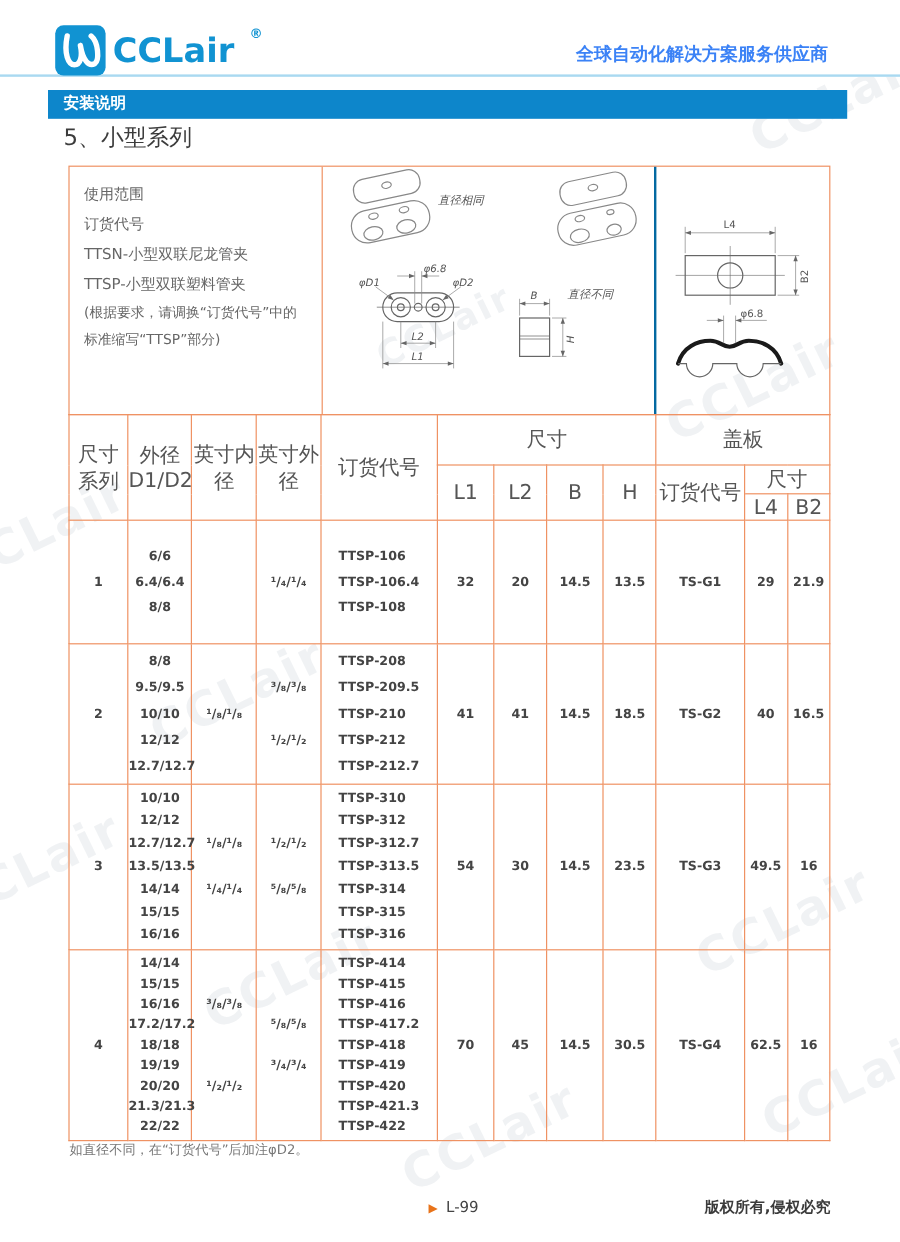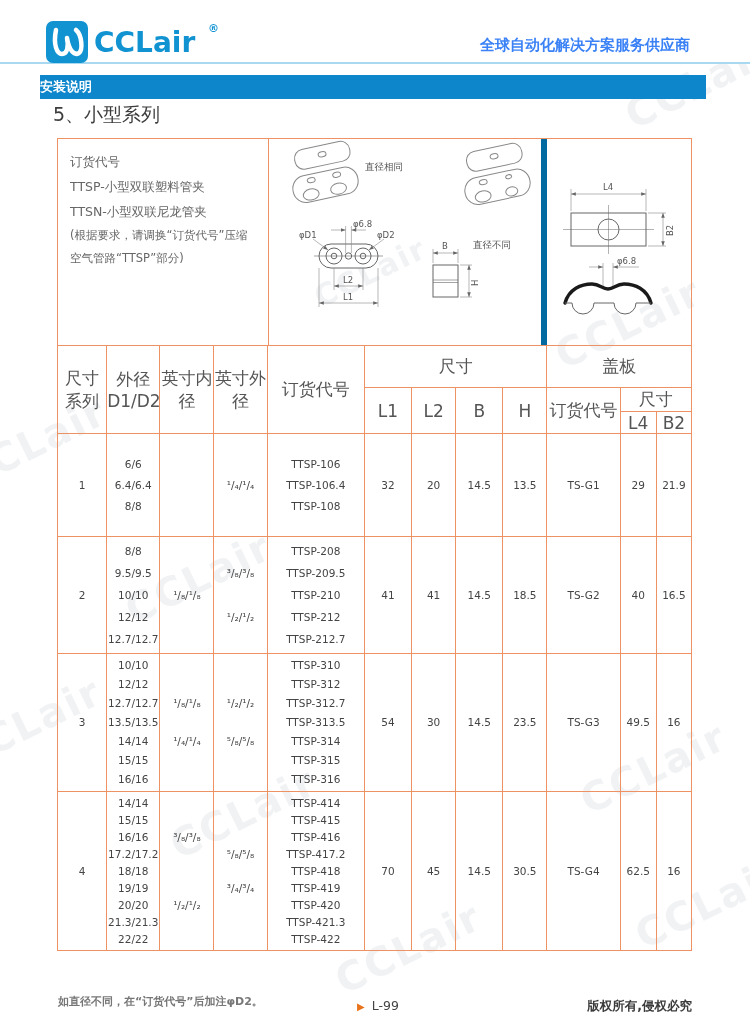--- a/index.html
+++ b/index.html
@@ -9,45 +9,45 @@
   .wm{position:absolute;font-size:40px;font-weight:bold;letter-spacing:2px;
       color:rgba(150,166,180,0.14);transform:rotate(-26deg);white-space:nowrap;pointer-events:none;}
   
   .hdr{position:absolute;left:0;top:0;width:750px;height:62px;border-bottom:2px solid #a9d9f1;background:#fff;}
   .logo-box{position:absolute;left:46px;top:21px;width:42px;height:42px;background:#1193d2;border-radius:7px;}
   .logo-text{position:absolute;left:94px;top:26px;font-size:28px;font-weight:bold;color:#1193d2;}
   .reg{position:absolute;left:208px;top:22px;font-size:11px;color:#1193d2;font-weight:bold;}
   .tagline{position:absolute;right:60px;top:36px;font-size:15px;font-weight:bold;color:#3b82f6;}
   
   .banner{position:absolute;left:40px;top:75px;width:666px;height:24px;background:#0d86cb;
-          color:#fff;font-size:13px;font-weight:bold;line-height:24px;box-sizing:border-box;}
+          color:#fff;font-size:13px;font-weight:bold;line-height:24px;padding-left:13px;box-sizing:border-box;}
   .section-title{position:absolute;left:53px;top:102px;font-size:19px;color:#3c3c3c;font-weight:normal;}
   
   .content-box{position:absolute;left:57px;top:138px;width:635px;height:208px;
                border:1px solid #ef9263;box-sizing:border-box;display:flex;}
   .intro{width:211px;border-right:1px solid #ef9263;box-sizing:border-box;
          padding:10px 11px 0 12px;font-size:12.5px;color:#666;line-height:25px;}
   .intro div{margin:0;}
   .intro .sm{font-size:11.5px;line-height:23px;}
-  .draw-mid{width:278px;border-right:6px solid #0369a1;box-sizing:border-box;position:relative;}
+  .draw-mid{width:278px;border-right:2px solid #0369a1;box-sizing:border-box;position:relative;font-style:italic;}
   .draw-right{flex:1;position:relative;}
   svg text{font-family:"DejaVu Sans","Liberation Sans",sans-serif;fill:#555;}
   
   .tbl{position:absolute;left:57px;top:345px;width:635px;border-collapse:collapse;table-layout:fixed;}
   .tbl th,.tbl td{border:1px solid #ef9263;text-align:center;vertical-align:middle;
                   padding:0;font-weight:normal;}
   .tbl th{font-size:17px;color:#555;}
-  .tbl td{font-size:10.5px;color:#444;white-space:pre-line;}
+  .tbl td{font-size:10.5px;color:#444;white-space:pre-line;font-weight:bold;}
   tr.hr1{height:42px;} tr.hr2{height:24px;} tr.hr3{height:22px;}
   tr.r1{height:103px;} tr.r2{height:117px;} tr.r3{height:138px;} tr.r4{height:159px;}
   tr.r1 td{line-height:21px;} tr.r2 td{line-height:22px;}
   tr.r3 td{line-height:19px;} tr.r4 td{line-height:17px;}
-  td.codes span{display:inline-block;text-align:center;white-space:pre-line;}
-  
-  .footnote{position:absolute;left:58px;top:994px;font-size:11px;color:#777;font-weight:bold;}
+  td.codes span{display:inline-block;text-align:left;white-space:pre-line;}
+  
+  .footnote{position:absolute;left:58px;top:951px;font-size:11px;color:#777;}
   .pagenum{position:absolute;left:357px;top:998px;font-size:12.5px;color:#444;text-align:center;}
   .pagenum .tri{color:#e8731a;font-size:10px;margin-right:7px;}
   .copyright{position:absolute;right:58px;top:998px;font-size:12.5px;font-weight:bold;color:#3b3b3b;}
 </style>
 </head>
 <body>
 
 <div class="page">
 
   <span class="wm" style="left:620px;top:60px;">CCLair</span>
@@ -72,24 +72,25 @@
     <span class="tagline">全球自动化解决方案服务供应商</span>
   </div>
 
   <div class="banner">
     <span>安装说明</span>
   </div>
   <div class="section-title">5、小型系列</div>
 
   <div class="content-box">
     <div class="intro">
+      <div>使用范围</div>
       <div>订货代号</div>
+      <div>TTSN-小型双联尼龙管夹</div>
       <div>TTSP-小型双联塑料管夹</div>
-      <div>TTSN-小型双联尼龙管夹</div>
-      <div class="sm">(根据要求，请调换“订货代号”压缩空气管路“TTSP”部分)</div>
+      <div class="sm">(根据要求，请调换“订货代号”中的标准缩写“TTSP”部分)</div>
     </div>
 
     <div class="draw-mid">
       <svg width="277" height="206" viewBox="0 0 277 206">
         <defs>
           <marker id="arrA" markerWidth="9" markerHeight="8" refX="8.5" refY="4" orient="auto-start-reverse">
             <path d="M8.5,4 L0.5,1 L0.5,7 Z" fill="#666"></path>
           </marker>
         </defs>
 

